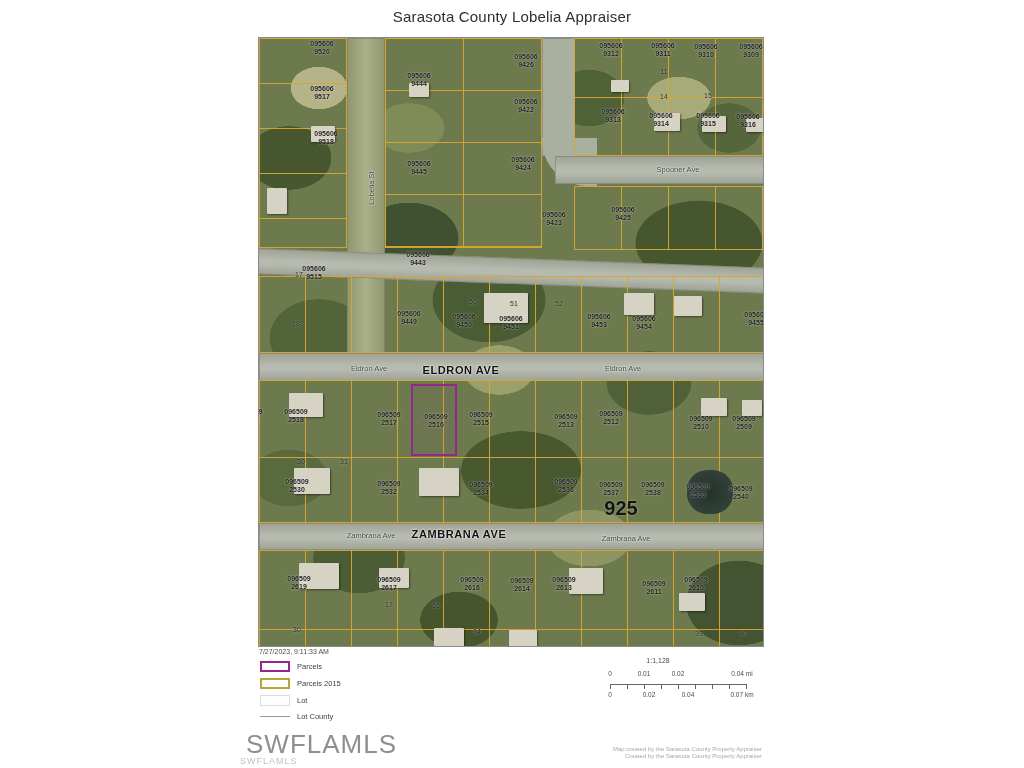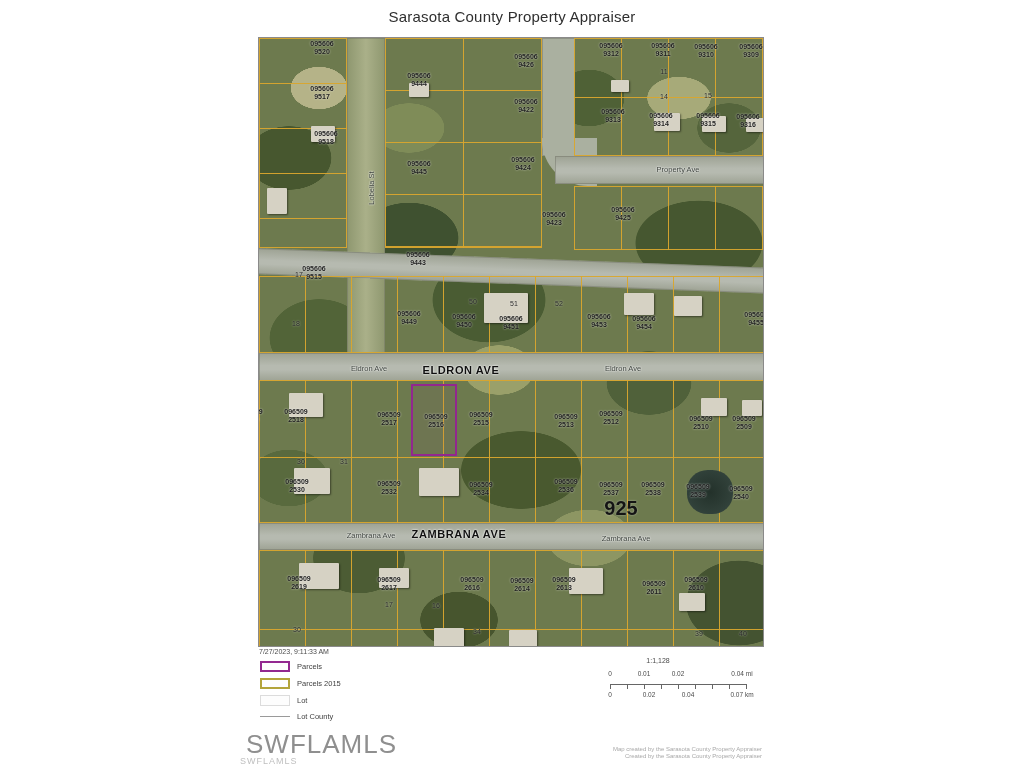--- a/index.html
+++ b/index.html
@@ -87,21 +87,21 @@
     background-image:repeating-linear-gradient(90deg,#666 0 1px,transparent 1px 17px);
   }
   
   #watermark-large{position:absolute;left:246px;top:729px;font-size:26px;color:#8f8f8f;letter-spacing:1px;}
   #watermark-small{position:absolute;left:240px;top:756px;font-size:9px;color:#bfbfbf;letter-spacing:1px;}
   #attribution{position:absolute;right:262px;top:746px;text-align:right;font-size:6px;line-height:7px;color:#a8a8a8;}
 </style>
 </head>
 <body>
 
-<div id="page-title">Sarasota County Property Appraiser</div>
+<div id="page-title">Sarasota County Lobelia Appraiser</div>
 
 <div id="map">
 
   <div class="road v" style="left:88px;top:0;width:38px;height:316px;"></div>
   <div class="road" style="left:283px;top:0;width:33px;height:118px;"></div>
   <div class="road-curve" style="left:283px;top:100px;width:55px;height:48px;"></div>
   <div class="road h" style="left:296px;top:118px;width:210px;height:28px;"></div>
   <div class="road h" style="left:-6px;top:210px;width:524px;height:26px;transform:rotate(2.2deg);transform-origin:left top;"></div>
   <div class="road h" style="left:0;top:315px;width:506px;height:28px;"></div>
   <div class="road h" style="left:0;top:485px;width:506px;height:27px;"></div>
@@ -252,21 +252,21 @@
     <div class="lot-number" style="left: 300px; top: 265px;">52</div>
     <div class="lot-number" style="left: 42px; top: 423px;">30</div>
     <div class="lot-number" style="left: 85px; top: 423px;">31</div>
     <div class="lot-number" style="left: 130px; top: 566px;">17</div>
     <div class="lot-number" style="left: 177px; top: 567px;">16</div>
     <div class="lot-number" style="left: 218px; top: 593px;">34</div>
     <div class="lot-number" style="left: 440px; top: 595px;">39</div>
     <div class="lot-number" style="left: 484px; top: 595px;">40</div>
     <div class="lot-number" style="left: 38px; top: 591px;">30</div>
     <div class="street-label small vertical" style="left: 112px; top: 150px;">Lobelia St</div>
-    <div class="street-label small" style="left: 419px; top: 131px;">Property Ave</div>
+    <div class="street-label small" style="left: 419px; top: 131px;">Spooner Ave</div>
     <div class="street-label small" style="left: 110px; top: 330px;">Eldron Ave</div>
     <div class="street-label big" style="left: 202px; top: 332px;">ELDRON AVE</div>
     <div class="street-label small" style="left: 364px; top: 330px;">Eldron Ave</div>
     <div class="street-label small" style="left: 112px; top: 497px;">Zambrana Ave</div>
     <div class="street-label big" style="left: 200px; top: 496px;">ZAMBRANA AVE</div>
     <div class="street-label small" style="left: 367px; top: 500px;">Zambrana Ave</div>
   </div>
 
 <div id="timestamp">7/27/2023, 9:11:33 AM</div>
 <div class="legend-row" style="top:659px;">

